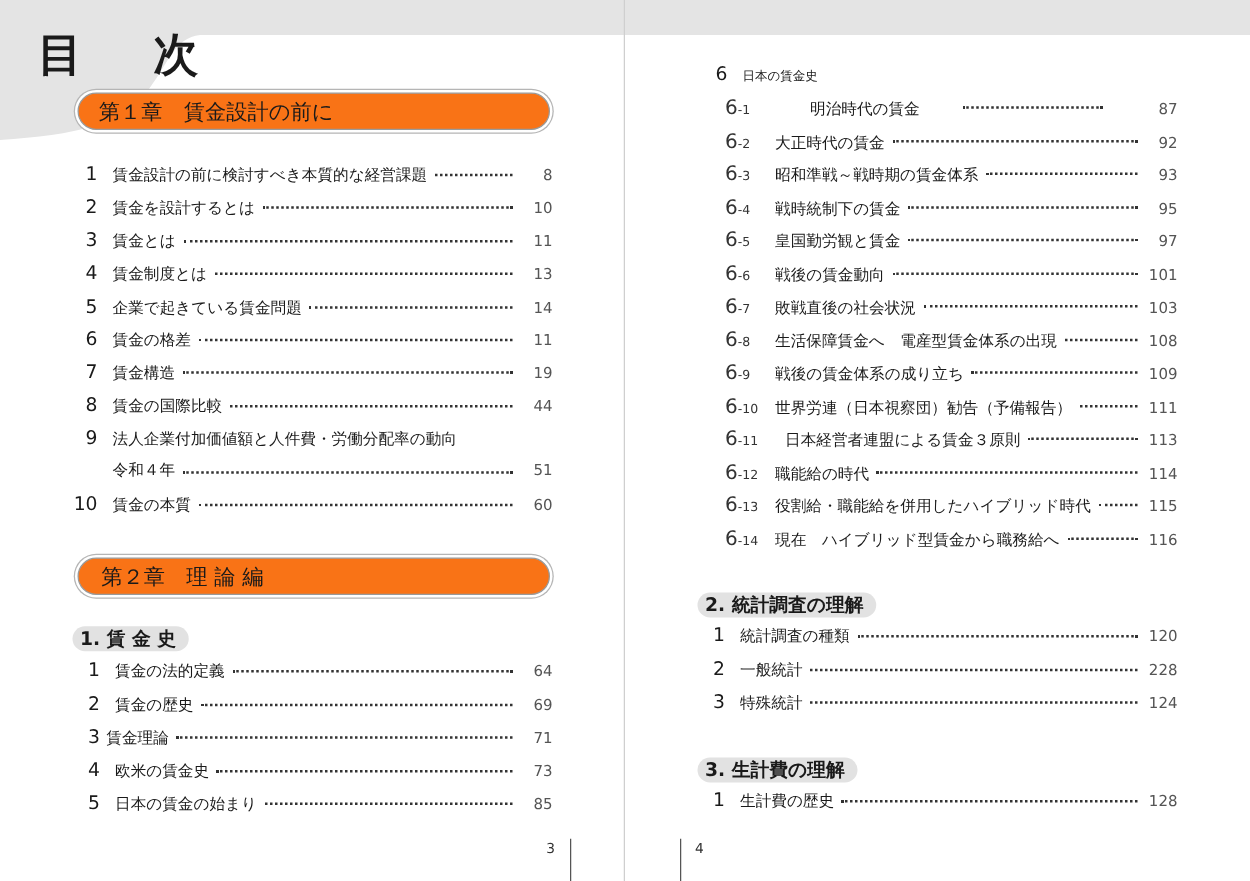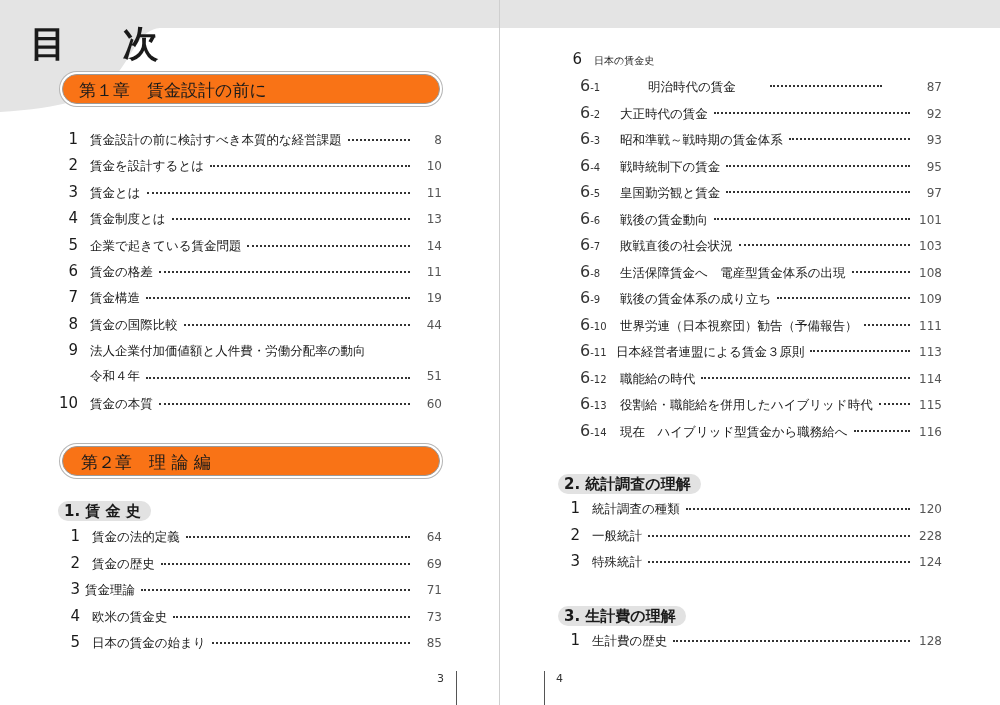--- a/index.html
+++ b/index.html
@@ -222,21 +222,21 @@
         <span class="page-num" style="width: 26px;">109</span>
       </div>
       <div class="row" style="left: 80px; top: 314.5px; width: 362px;">
         <span class="sub" style="margin-left: 0px; width: 34px;"><span>6</span><small>-10</small></span>
         <span class="label" style="margin-left: 6px;">世界労連（日本視察団）勧告（予備報告）</span>
         <span class="leader"></span>
         <span class="page-num" style="width: 26px;">111</span>
       </div>
       <div class="row" style="left: 80px; top: 341px; width: 362px;">
         <span class="sub" style="margin-left: 0px; width: 34px;"><span>6</span><small>-11</small></span>
-        <span class="label" style="margin-left: 2px; text-align: center;">日本経営者連盟による賃金３原則</span>
+        <span class="label" style="margin-left: 14px; text-align: center;">日本経営者連盟による賃金３原則</span>
         <span class="leader"></span>
         <span class="page-num" style="width: 26px;">113</span>
       </div>
       <div class="row" style="left: 80px; top: 367.5px; width: 362px;">
         <span class="sub" style="margin-left: 0px; width: 34px;"><span>6</span><small>-12</small></span>
         <span class="label" style="margin-left: 6px;">職能給の時代</span>
         <span class="leader"></span>
         <span class="page-num" style="width: 26px;">114</span>
       </div>
       <div class="row" style="left: 80px; top: 394px; width: 362px;">

